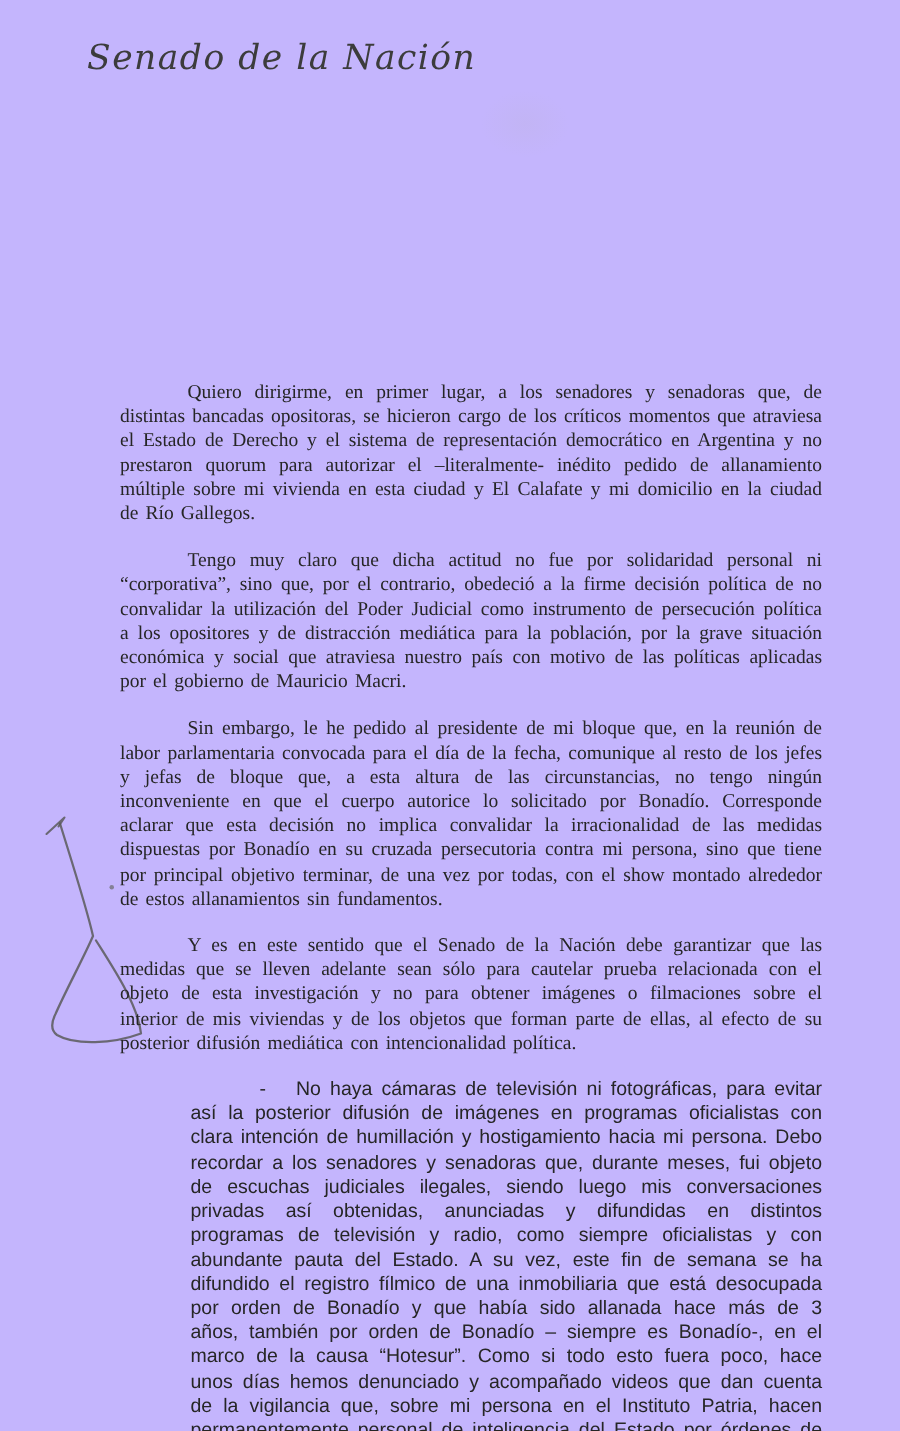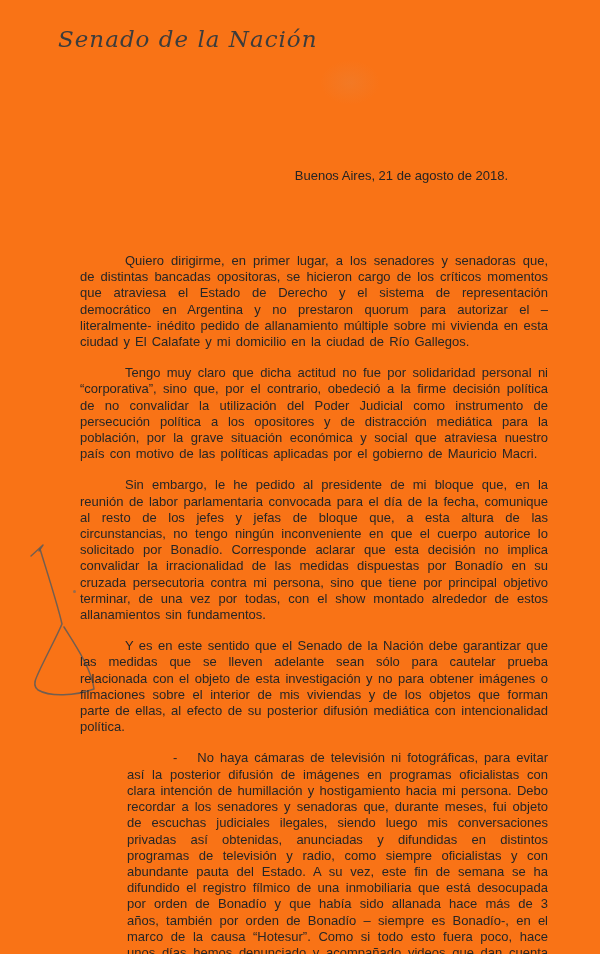--- a/index.html
+++ b/index.html
@@ -4,21 +4,21 @@
 <style>
   html, body {
     margin: 0;
     padding: 0;
     background: #e8e8e8;
   }
   .page {
     position: relative;
     width: 600px;
     height: 954px;
-    background: #f97316;
+    background: #c4b5fd;
     overflow: hidden;
     font-family: "Liberation Sans", sans-serif;
     color: #262626;
   }
   .letterhead {
     position: absolute;
     top: 26px;
     left: 58px;
     font-family: "DejaVu Serif", serif;
     font-style: italic;
@@ -41,20 +41,21 @@
     left: 80px;
     width: 468px;
     font-size: 13px;
     line-height: 16.2px;
     text-align: justify;
     word-spacing: 1.5px;
   }
   .letter-body p {
     margin: 0 0 15px 0;
     text-indent: 45px;
+    font-family: Liberation Serif, serif;
   }
   .bullet-item {
     margin-left: 47px;
     text-indent: 46px;
     text-align: justify;
   }
   .bullet-marker {
     display: inline;
     margin-right: 20px;
   }
@@ -86,21 +87,20 @@
 </style>
 </head>
 <body>
 
 <div class="page">
 
   <div class="letterhead">Senado de la Nación</div>
 
   <div class="scan-smudge"></div>
 
-  <div class="dateline">Buenos Aires, 21 de agosto de 2018.</div>
 
   <svg class="pen-mark" width="600" height="954" viewBox="0 0 600 954">
     <path d="M 31,556 L 43,545 L 39,551" fill="none" stroke="#5a5a5a" stroke-width="1.4" stroke-linecap="round" stroke-linejoin="round" opacity="0.85"></path>
     <path d="M 40,549
              C 48,575 58,606 62,624
              C 56,638 44,660 37,676
              C 34,682 34,687 38,690
              C 50,697 75,696 94,689
              C 92,670 76,646 64,627" fill="none" stroke="#5a5a5a" stroke-width="1.5" stroke-linecap="round" stroke-linejoin="round" opacity="0.85"></path>
   </svg>

